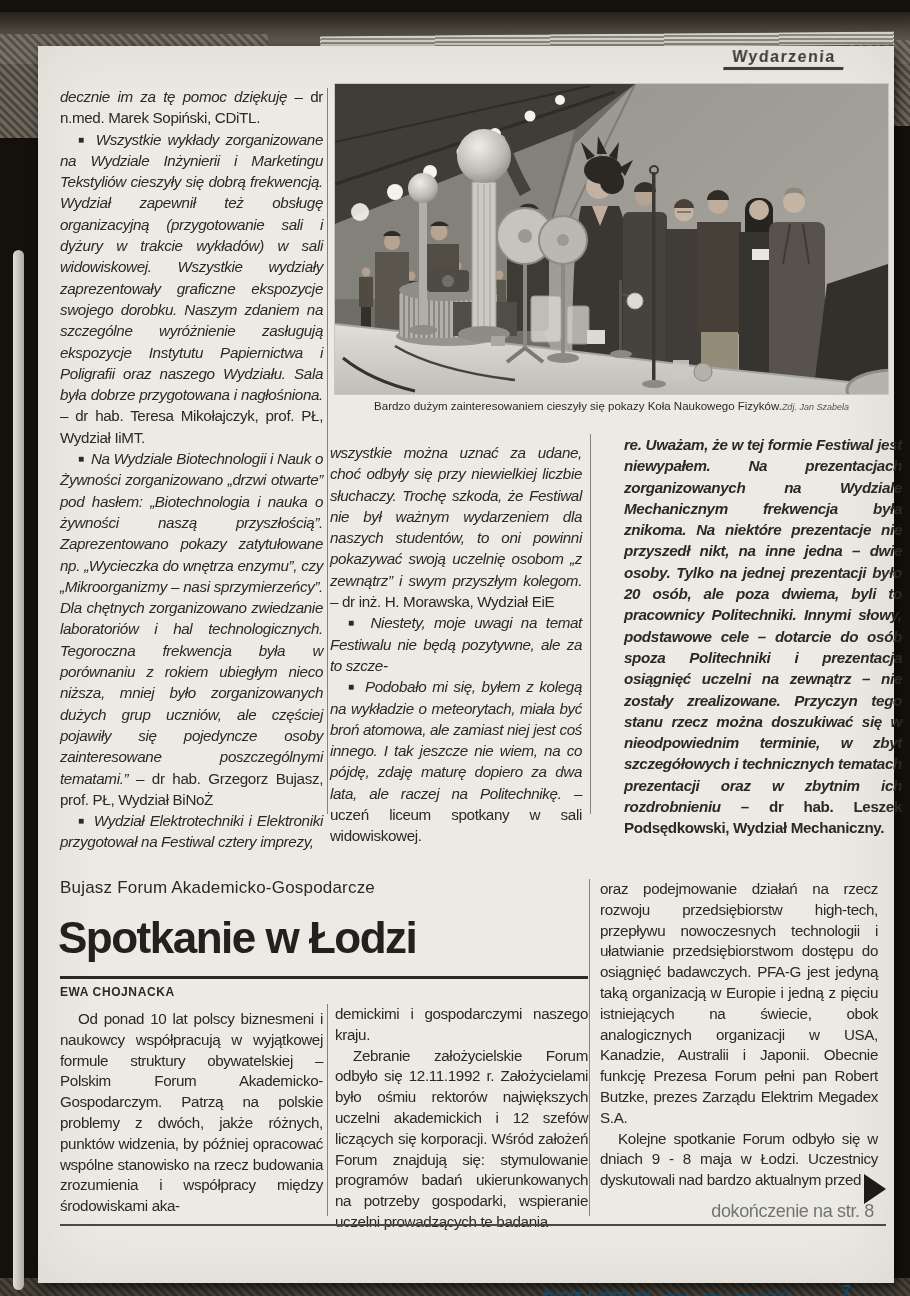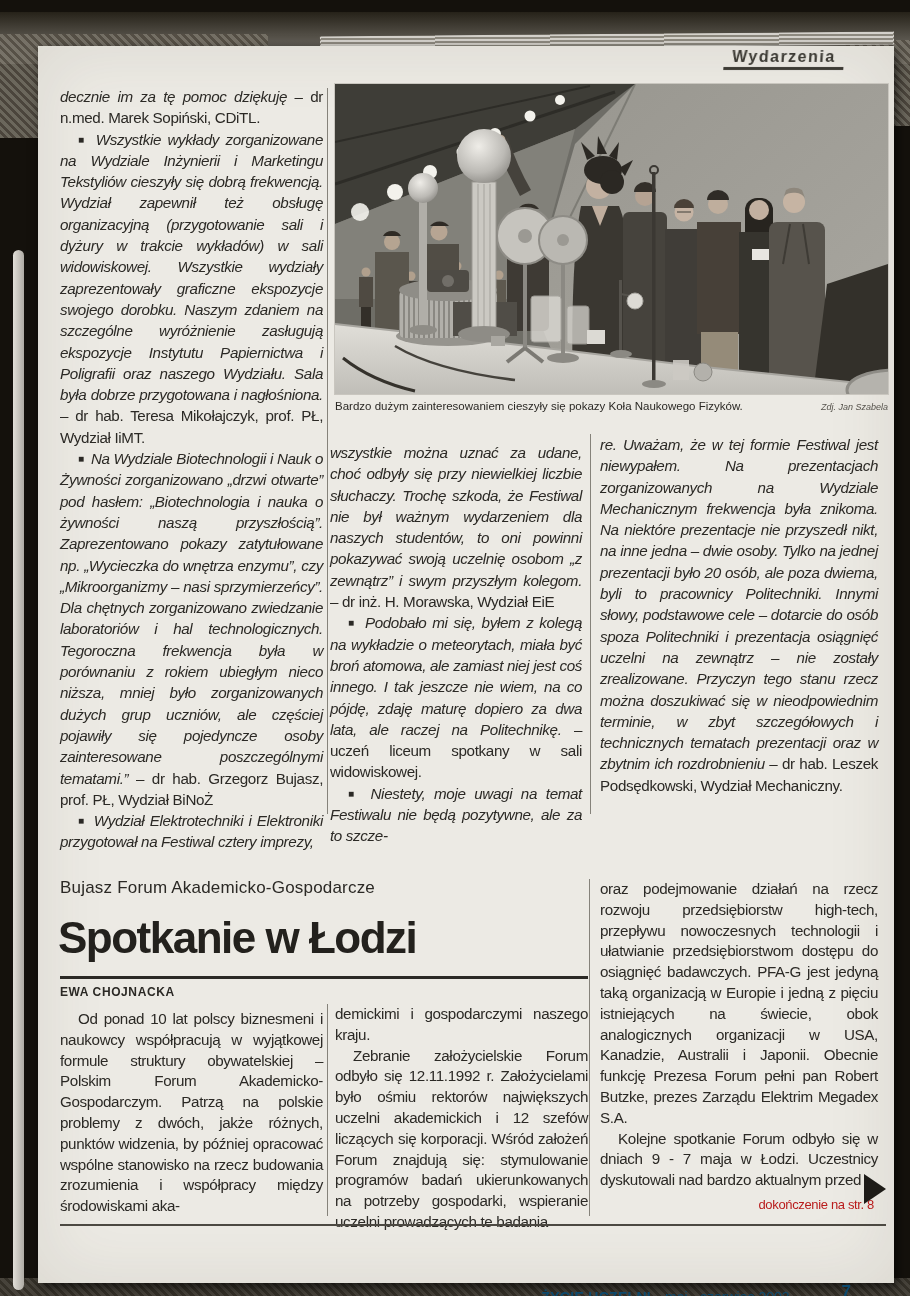--- a/index.html
+++ b/index.html
@@ -35,45 +35,45 @@
   
   .col{position:absolute;text-align:justify;color:#2b2925;}
   .top-col{font-size:15.2px;line-height:21.3px;letter-spacing:-.35px;}
   .forum-col{font-size:15.2px;line-height:20.8px;letter-spacing:-.35px;}
   .para{margin:0;}
   .para.ind{text-indent:18px;}
   .para i{font-style:italic;}
   .bullet{font-size:10px;vertical-align:2px;letter-spacing:2px;}
   #tcol1{left:22px;top:40px;width:263px;}
   #tcol2{left:292px;top:388px;width:252px;margin-top:8px;}
-  #tcol3{left:562px;top:388px;width:278px;}
+  #tcol3{left:586px;top:388px;width:278px;font-weight:bold;}
   .vrule{position:absolute;width:1px;background:#85827a;}
   #vr1{left:289px;top:42px;height:726px;}
   #vr2{left:552px;top:388px;height:380px;}
   #vr3{left:289px;top:958px;height:212px;}
   #vr4{left:551px;top:833px;height:337px;}
   
   #photo{position:absolute;left:297px;top:38px;width:553px;height:310px;background:#77766f;
     outline:1px solid #c9c6bf;}
   #caption-row{position:absolute;left:297px;top:354px;width:553px;
-    display:flex;justify-content:space-between;align-items:baseline;}
+    display:flex;justify-content:center;align-items:baseline;}
   #photo-caption{font-size:11.5px;color:#2b2925;}
   #photo-credit{font-size:9px;font-style:italic;color:#55524b;}
   
   #kicker{position:absolute;left:22px;top:832px;font-size:17px;color:#2b2925;letter-spacing:.2px;}
   #headline{position:absolute;left:20px;top:851px;font-size:44px;font-weight:bold;
     letter-spacing:-1.5px;color:#23211d;margin-top:16px;}
   #hrule{position:absolute;left:22px;top:930px;width:528px;height:3px;background:#2b2925;}
   #byline{position:absolute;left:22px;top:939px;font-size:12px;font-weight:bold;
     letter-spacing:.6px;color:#2b2925;}
   #fcol1{left:22px;top:963px;width:263px;}
   #fcol2{left:297px;top:958px;width:253px;}
   #fcol3{left:562px;top:833px;width:278px;}
-  #continuation{display:block;text-align:right;font-size:13px;margin-top:4px;
-    padding-right:4px;color:#b91c1c;}
+  #continuation{display:block;text-align:right;font-size:18px;margin-top:10px;
+    padding-right:4px;color:#737373;}
   #cont-arrow{position:absolute;left:826px;top:1128px;width:0;height:0;
     border-left:22px solid #1d1b17;border-top:15px solid transparent;border-bottom:15px solid transparent;}
   #footer-rule{position:absolute;left:22px;top:1178px;width:826px;height:2px;background:#4c4942;}
   #footer{position:absolute;right:40px;top:1236px;display:flex;gap:14px;align-items:flex-end;color:#0c4a6e;}
   #footer .mag{font-weight:bold;font-size:14px;letter-spacing:.3px;}
   #footer .issue{font-size:14px;}
   #footer .pagenum{font-weight:bold;font-size:17px;border-bottom:2.5px solid #2b2925;
     padding:0 3px 1px 38px;}
 </style>
 </head>
@@ -275,22 +275,22 @@
     </g>
   </svg>
 
   <div id="caption-row">
     <span id="photo-caption">Bardzo dużym zainteresowaniem cieszyły się pokazy Koła Naukowego Fizyków.</span>
     <span id="photo-credit">Zdj. Jan Szabela</span>
   </div>
 
   <div id="tcol2" class="col top-col">
       <p class="para"><i>wszystkie można uznać za udane, choć odbyły się przy niewielkiej liczbie słuchaczy. Trochę szkoda, że Festiwal nie był ważnym wydarzeniem dla naszych studentów, to oni powinni pokazywać swoją uczelnię osobom „z zewnątrz” i swym przyszłym kolegom.</i><span> – dr inż. H. Morawska, Wydział EiE</span></p>
+      <p class="para ind"><span class="bullet">■ </span><i>Niestety, moje uwagi na temat Festiwalu nie będą pozytywne, ale za to szcze-</i></p>
       <p class="para ind"><span class="bullet">■ </span><i>Podobało mi się, byłem z kolegą na wykładzie o meteorytach, miała być broń atomowa, ale zamiast niej jest coś innego. I tak jeszcze nie wiem, na co pójdę, zdaję maturę dopiero za dwa lata, ale raczej na Politechnikę.</i><span> – uczeń liceum spotkany w sali widowiskowej.</span></p>
-      <p class="para ind"><span class="bullet">■ </span><i>Niestety, moje uwagi na temat Festiwalu nie będą pozytywne, ale za to szcze-</i></p>
     </div>
   <div id="tcol3" class="col top-col">
       <p class="para"><i>re. Uważam, że w tej formie Festiwal jest niewypałem. Na prezentacjach zorganizowanych na Wydziale Mechanicznym frekwencja była znikoma. Na niektóre prezentacje nie przyszedł nikt, na inne jedna – dwie osoby. Tylko na jednej prezentacji było 20 osób, ale poza dwiema, byli to pracownicy Politechniki. Innymi słowy, podstawowe cele – dotarcie do osób spoza Politechniki i prezentacja osiągnięć uczelni na zewnątrz – nie zostały zrealizowane. Przyczyn tego stanu rzecz można doszukiwać się w nieodpowiednim terminie, w zbyt szczegółowych i technicznych tematach prezentacji oraz w zbytnim ich rozdrobnieniu</i><span> – dr hab. Leszek Podsędkowski, Wydział Mechaniczny.</span></p>
     </div>
 
   <div id="vr1" class="vrule"></div>
   <div id="vr2" class="vrule"></div>
 
   <div id="kicker">Bujasz Forum Akademicko-Gospodarcze</div>
   <div id="headline">Spotkanie w Łodzi</div>
@@ -299,21 +299,21 @@
 
   <div id="fcol1" class="col forum-col">
       <p class="para ind"><span>Od ponad 10 lat polscy biznesmeni i naukowcy współpracują w wyjątkowej formule struktury obywatelskiej – Polskim Forum Akademicko-Gospodarczym. Patrzą na polskie problemy z dwóch, jakże różnych, punktów widzenia, by później opracować wspólne stanowisko na rzecz budowania zrozumienia i współpracy między środowiskami aka-</span></p>
     </div>
   <div id="fcol2" class="col forum-col">
       <p class="para"><span>demickimi i gospodarczymi naszego kraju.</span></p>
       <p class="para ind"><span>Zebranie założycielskie Forum odbyło się 12.11.1992 r. Założycielami było ośmiu rektorów największych uczelni akademickich i 12 szefów liczących się korporacji. Wśród założeń Forum znajdują się: stymulowanie programów badań ukierunkowanych na potrzeby gospodarki, wspieranie uczelni prowadzących te badania</span></p>
     </div>
   <div id="fcol3" class="col forum-col">
   <p class="para"><span>oraz podejmowanie działań na rzecz rozwoju przedsiębiorstw high-tech, przepływu nowoczesnych technologii i ułatwianie przedsiębiorstwom dostępu do osiągnięć badawczych. PFA-G jest jedyną taką organizacją w Europie i jedną z pięciu istniejących na świecie, obok analogicznych organizacji w USA, Kanadzie, Australii i Japonii. Obecnie funkcję Prezesa Forum pełni pan Robert Butzke, prezes Zarządu Elektrim Megadex S.A.</span></p>
-      <p class="para ind"><span>Kolejne spotkanie Forum odbyło się w dniach 9 - 7 maja w Łodzi. Uczestnicy dyskutowali nad bardzo aktualnym przed</span></p>
+      <p class="para ind"><span>Kolejne spotkanie Forum odbyło się w dniach 9 - 8 maja w Łodzi. Uczestnicy dyskutowali nad bardzo aktualnym przed</span></p>
       <span id="continuation">dokończenie na str. 8</span>
     </div>
 
   <div id="vr3" class="vrule"></div>
   <div id="vr4" class="vrule"></div>
 
   <div id="cont-arrow"></div>
 
   <div id="footer-rule"></div>
   <div id="footer">

